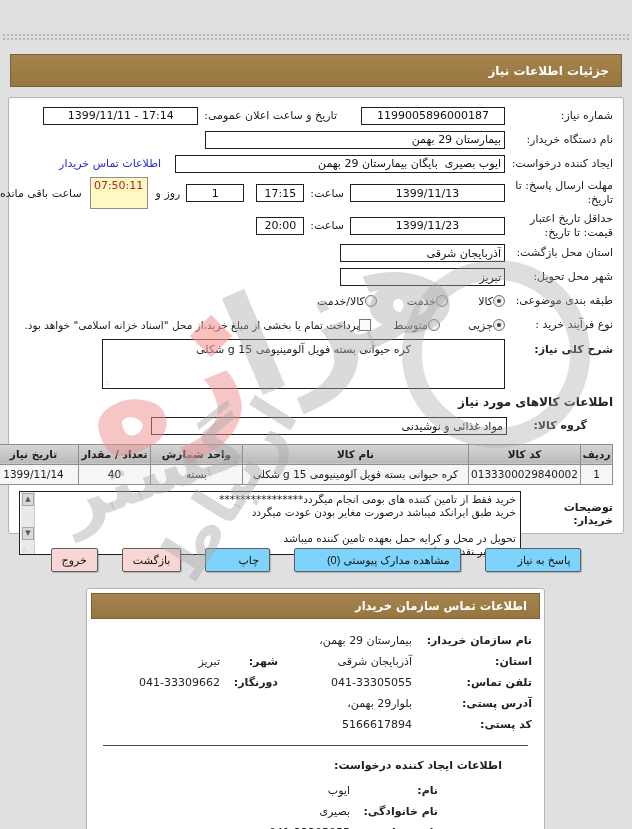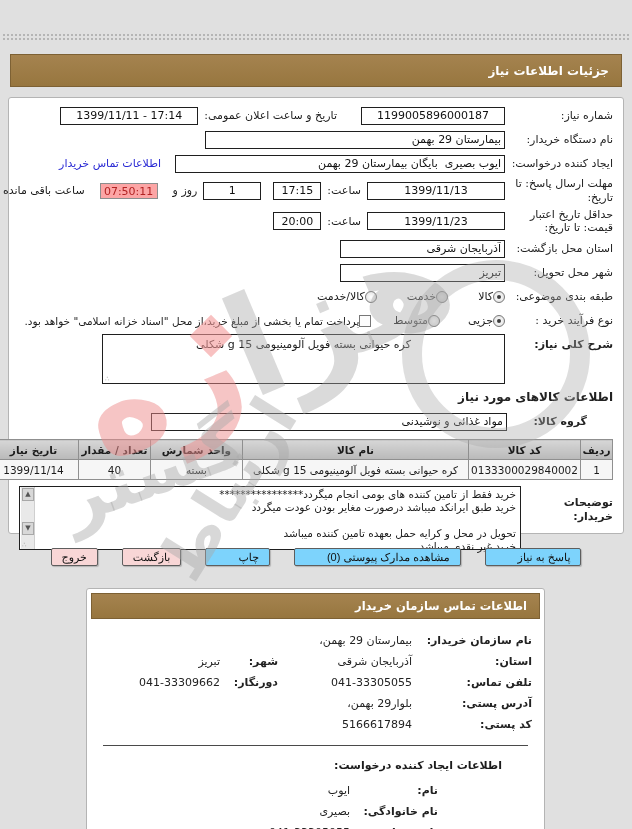--- a/index.html
+++ b/index.html
@@ -26,28 +26,28 @@
   .frow { display: flex; align-items: center; margin-bottom: 3px; min-height: 21px; position: relative; }
   .flabel { width: 108px; flex: none; color: #222; line-height: 1.25; }
   .flabel.b, .bold { font-weight: bold; }
   .tin {
     height: 18px; border: 1px solid #1f1f1f; background: #fff;
     font-family: "DejaVu Sans", sans-serif; font-size: 11px; color: #111;
     padding: 0 3px; flex: none;
   }
   .ctr { text-align: center; } .rt { text-align: right; }
   .ltr { direction: ltr; unicode-bidi: isolate; }
-  .w120{width:144px}.w138{width:138px}.w48{width:48px}.w58{width:58px}.w165{width:165px}.w300{width:300px}.w330{width:330px}.w356{width:356px}
+  .w120{width:144px}.w138{width:155px}.w48{width:48px}.w58{width:58px}.w165{width:165px}.w300{width:300px}.w330{width:330px}.w356{width:356px}
   .mid-label { margin: 0 10px 0 6px; white-space: nowrap; }
   .sm-gap { margin: 0 6px; white-space: nowrap; }
   .link { color: #2a2ad4; margin-right: 14px; white-space: nowrap; cursor: pointer; }
   .countdown {
-    display: inline-block; min-width: 58px; height: 16px; line-height: 15px;
-    background: #fca5a5; border: 1px solid #8d8d8d; color: #b22222;
-    text-align: center; margin: 0 9px; direction: ltr;
+    display: inline-block; min-width: 58px; height: 32px; line-height: 15px;
+    background: #fef9c3; border: 1px solid #8d8d8d; color: #b22222;
+    text-align: center; margin: 0 2px; direction: ltr;
   }
   .radio {
     width: 12px; height: 12px; border-radius: 50%; border: 1px solid #777;
     background: radial-gradient(#fff, #dcdcdc); display: inline-block; position: relative; flex: none;
   }
   .radio.sel::after {
     content: ""; position: absolute; top: 3px; left: 3px; width: 4px; height: 4px;
     border-radius: 50%; background: #3c3c3c;
   }
   .checkbox { width: 12px; height: 12px; border: 1px solid #777; background: #fcfcfc; display: inline-block; flex: none; }
@@ -60,21 +60,21 @@
   table.goods th, table.goods td { border: 1px solid #8f8f8f; height: 20px; text-align: center; font-size: 10.5px; overflow: hidden; white-space: nowrap; }
   table.goods th { background: linear-gradient(#d6d6d6, #b9b9b9); font-weight: bold; }
   table.goods td { background: #f6f6f6; }
   .notes-box { flex: 1; height: 64px; padding: 1px 4px 1px 20px; }
   .notes-line { min-height: 13px; line-height: 13px; font-size: 10.5px; }
   .vscroll { position: absolute; top: 0; bottom: 0; left: 0; width: 15px; background: #e9e9e9; border-left: 1px solid #fff; border-right: 1px solid #cfcfcf; }
   .sbtn { position: absolute; left: 1px; width: 12px; height: 13px; background: #d8d8d8; border: 1px solid #a8a8a8; color: #555; font-size: 7px; line-height: 11px; text-align: center; }
   .sbtn.up { top: 1px; } .sbtn.dn { bottom: 14px; }
   .btn-row { position: absolute; top: 548px; left: 0; right: 0; display: flex; justify-content: center; gap: 24px; }
   .btn {
-    height: 18px; line-height: 16px; padding: 0 10px; font-size: 11px; color: #111;
+    height: 24px; line-height: 16px; padding: 0 10px; font-size: 11px; color: #111;
     border: 1px solid #5e5e5e; border-radius: 2px; box-shadow: 1px 1px 1px rgba(0,0,0,.2);
     white-space: nowrap; cursor: pointer;
   }
   .btn.green { background: #7dd3fc; padding-left: 32px; } .btn.pink { background: #f8d6d6; }
   .contact-panel { position: absolute; top: 588px; left: 86px; width: 459px; height: 420px; padding: 4px; }
   .contact-title { height: 26px; font-size: 11.5px; padding-right: 12px; }
   .crow { display: flex; padding: 0 8px; margin-bottom: 7px; position: relative; min-height: 14px; align-items: baseline; }
   .crow.first { margin-top: 15px; }
   .clabel { width: 120px; flex: none; font-weight: bold; color: #222; }
   .cval { color: #222; }

